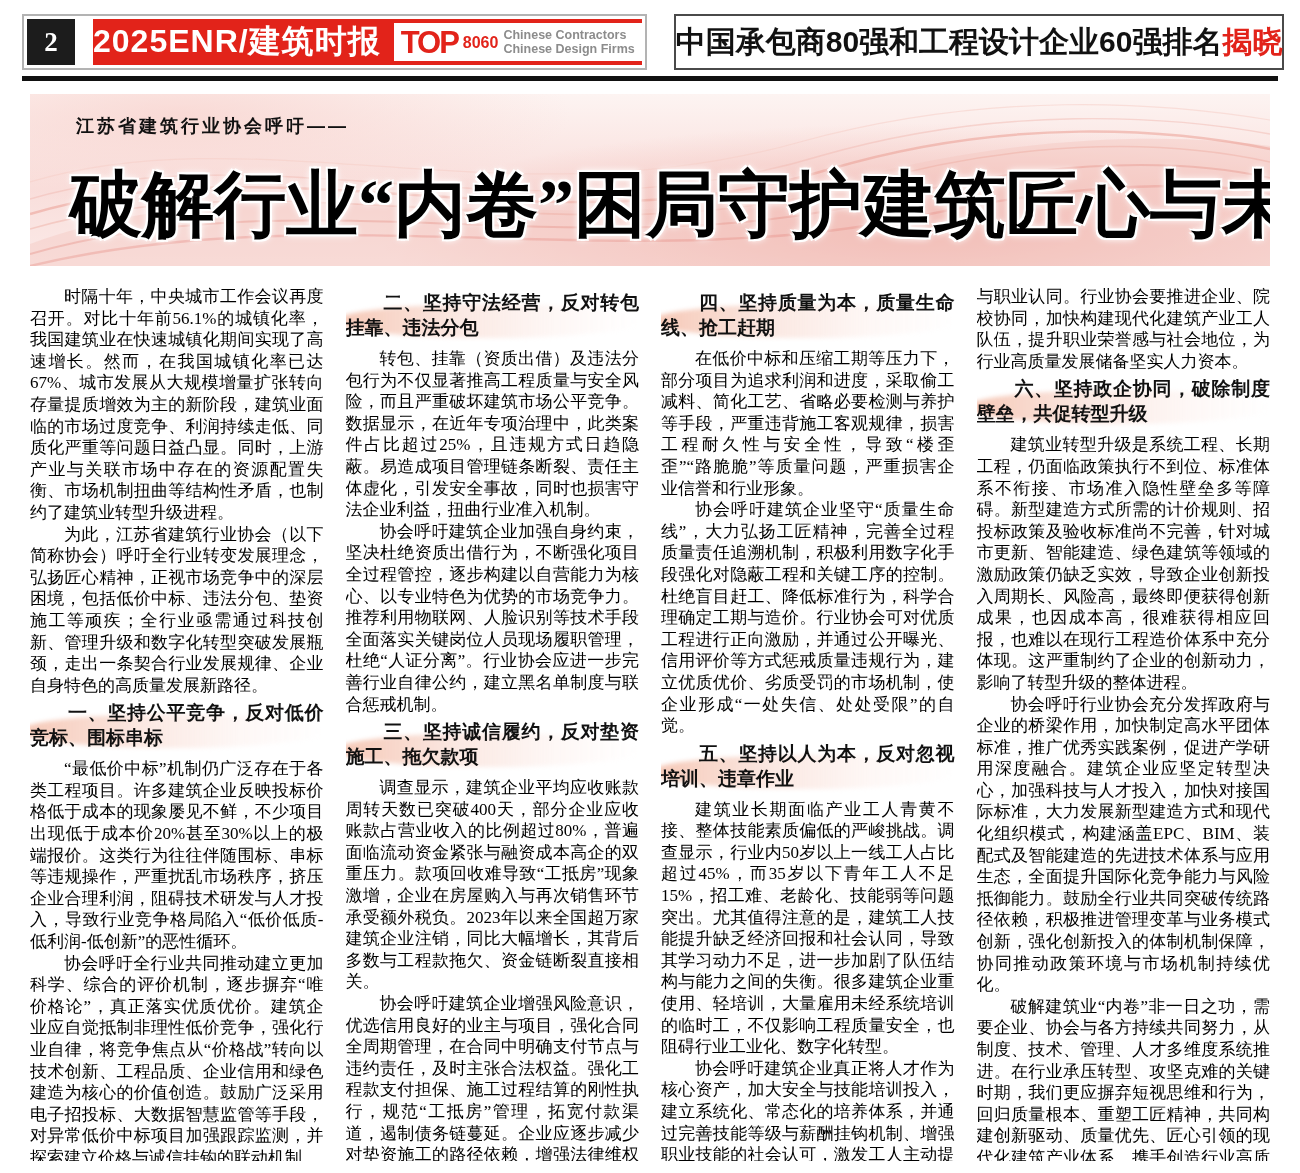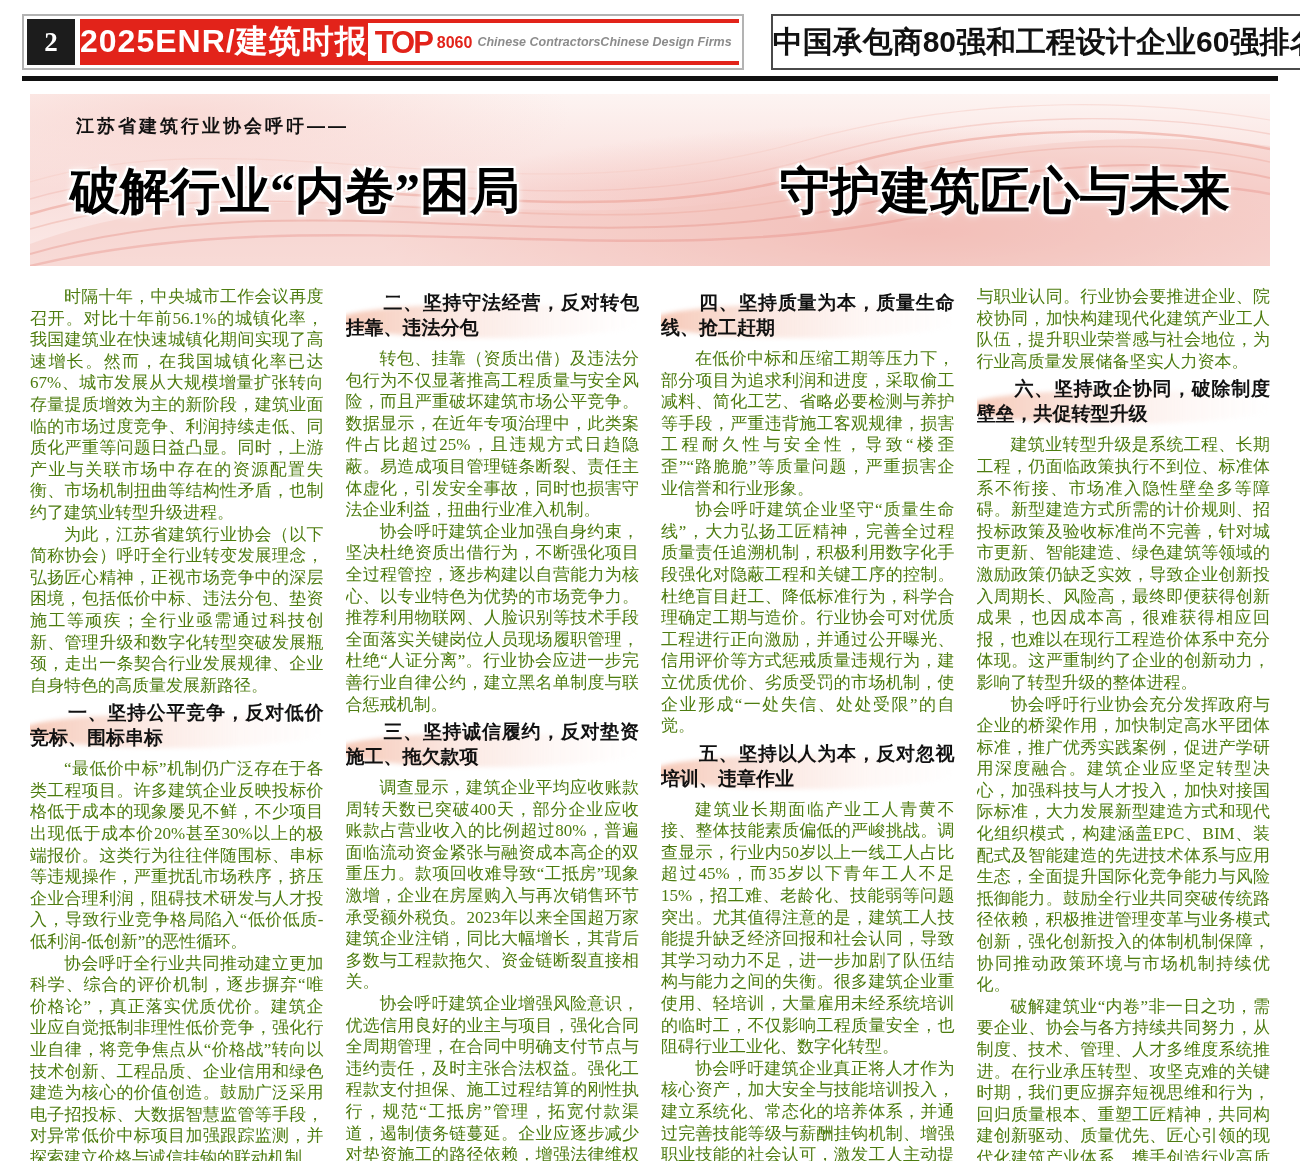--- a/index.html
+++ b/index.html
@@ -27,43 +27,43 @@
     display: flex; align-items: stretch;
   }
   .pagenum {
     flex: 0 0 48px;
     background: #1c1c1c; color: #fff;
     display: flex; align-items: center; justify-content: center;
     font-size: 27px; font-weight: bold;
     font-family: "Liberation Serif", serif;
   }
   .masthead {
-    flex: 1; margin-left: 5px;
+    flex: 1; margin-left: 18px;
     background: var(--red);
     color: #fff;
-    display: flex; align-items: center; justify-content: center; gap: 0;
+    display: flex; align-items: center; justify-content: center; gap: 13px;
     font-family: "Liberation Sans", sans-serif;
     font-weight: bold; font-size: 32px; letter-spacing: 1px;
     white-space: nowrap;
   }
   .toplogo {
     background: #fff; height: 38px; padding: 2px 7px;
     display: flex; align-items: center; gap: 5px;
   }
   .toplogo-top {
     color: var(--red); font-weight: bold; font-size: 31px;
     letter-spacing: -2px; line-height: 1;
     font-family: "Liberation Sans", sans-serif;
   }
   .toplogo-nums { display: flex; flex-direction: row; justify-content: center; }
   .toplogo-nums span {
     color: var(--red); font-weight: bold; font-size: 16px; line-height: 15px;
     font-family: "Liberation Sans", sans-serif; letter-spacing: 0;
   }
-  .toplogo-lines { display: flex; flex-direction: row; justify-content: flex-start; font-style: italic; }
+  .toplogo-lines { display: flex; flex-direction: column; justify-content: flex-start; }
   .toplogo-lines span {
     color: #8c8c8c; font-weight: bold; font-size: 12.5px; line-height: 14px;
     font-family: "Liberation Sans", sans-serif; letter-spacing: 0; white-space: nowrap;
   }
   .topbar-right {
     flex: 1;
     border: 2px solid #4a4a4a;
     display: flex; align-items: center; justify-content: center;
     font-family: "Liberation Sans", sans-serif;
     font-weight: bold; font-size: 30px; color: #111;
@@ -89,37 +89,37 @@
   .waves { position: absolute; inset: 0; width: 100%; height: 100%; }
   .kicker {
     position: absolute; left: 46px; top: 20px;
     font-family: "Liberation Sans", sans-serif;
     font-weight: bold; font-size: 18px; letter-spacing: 3px; color: #111;
   }
   .headline {
     position: absolute; left: 40px; right: 40px; top: 66px;
     display: flex; justify-content: space-between; align-items: flex-start;
     font-family: "Liberation Serif", "DejaVu Serif", serif;
-    font-weight: 900; font-size: 50px; line-height: 1.25; color: #000;
+    font-weight: 900; font-size: 72px; line-height: 1.25; color: #000;
     white-space: nowrap;
     text-shadow:
       -2px -2px 0 #fff, 2px -2px 0 #fff, -2px 2px 0 #fff, 2px 2px 0 #fff,
       0 0 6px #fff, 0 0 10px #fff;
   }
 
   
   .columns {
     position: absolute; left: 30px; right: 30px; top: 286px; bottom: 12px;
     display: grid; grid-template-columns: repeat(4, 1fr); column-gap: 22px;
   }
   .col { overflow: hidden; }
   .para {
     font-size: 17px; line-height: 21.6px;
     text-align: justify; text-indent: 2em;
-    color: #4d7c0f;
+    color: #000000;
   }
   .para.no-indent { text-indent: 0; }
   .sec-head {
     position: relative; z-index: 0;
     margin: 4px 0 8px;
     font-family: "Liberation Sans", sans-serif;
     font-weight: bold; font-size: 19px; line-height: 25px;
     text-indent: 2em; text-align: justify; color: #111;
   }
   .sec-head::before {

